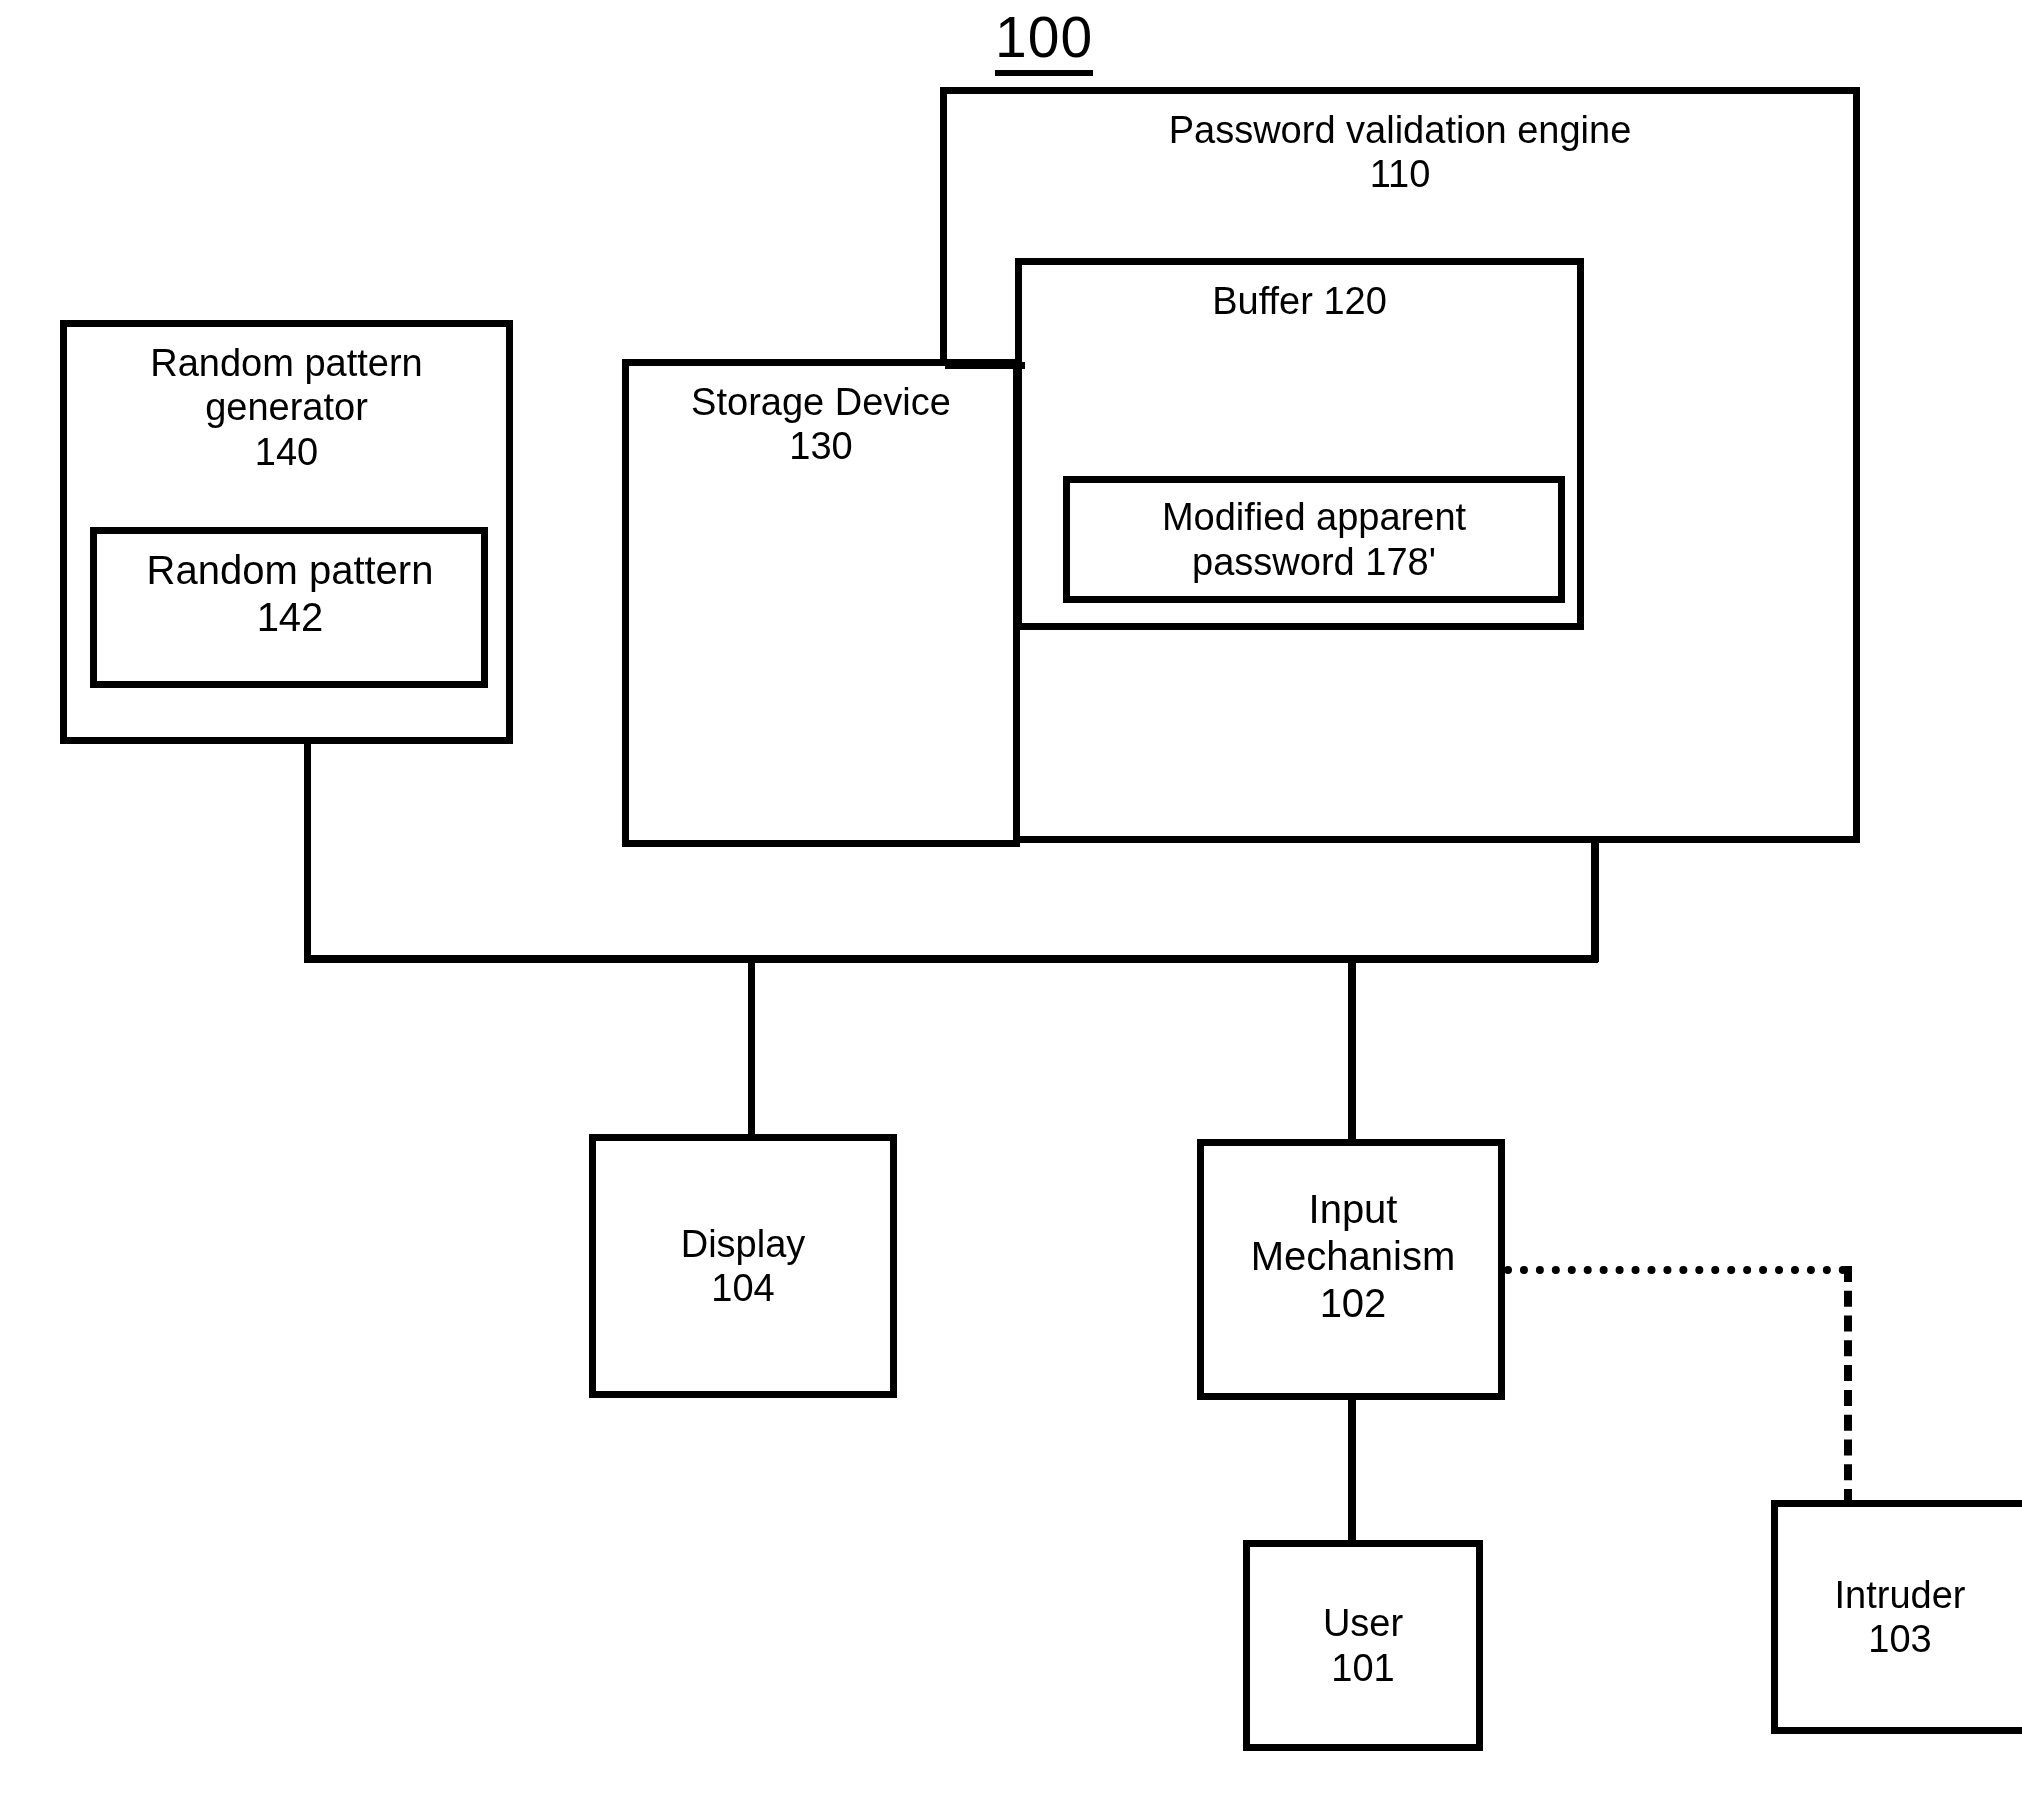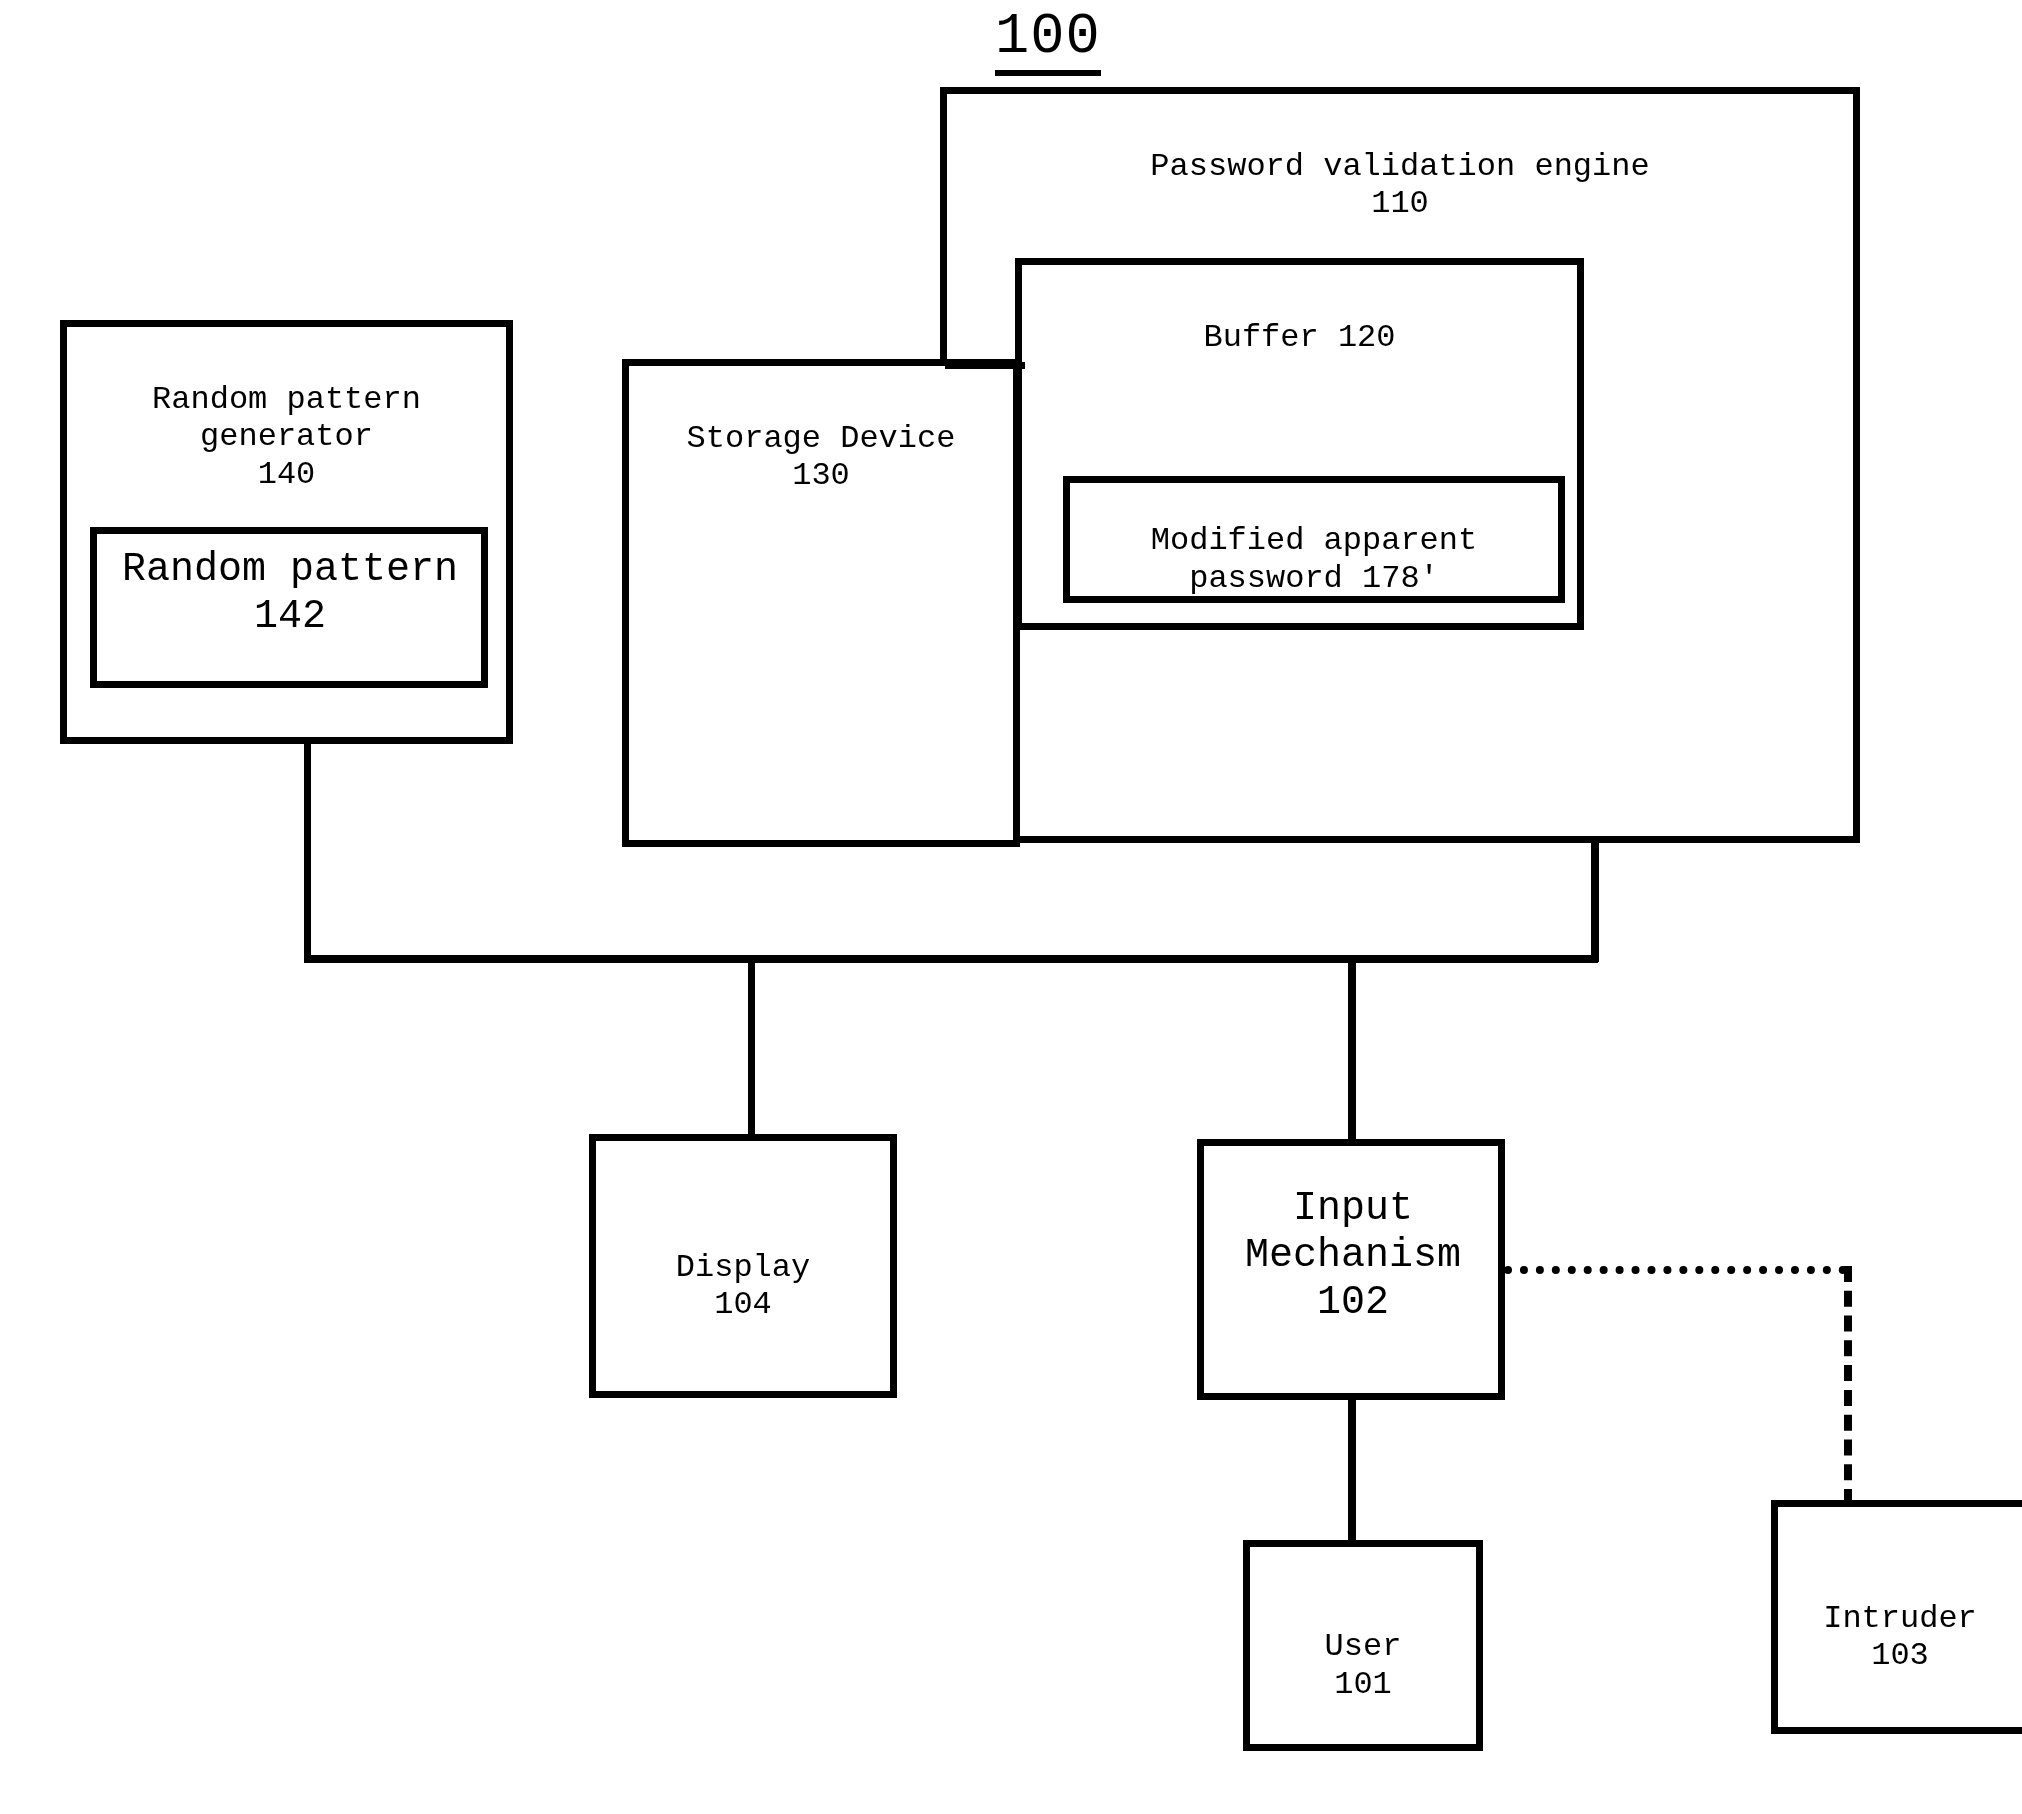--- a/index.html
+++ b/index.html
@@ -5,21 +5,21 @@
   html, body {
     margin: 0;
     padding: 0;
     background: #ffffff;
   }
   #canvas {
     position: relative;
     width: 2023px;
     height: 1815px;
     background: #ffffff;
-    font-family: Liberation Mono, monospace;
+    font-family: Liberation Sans, sans-serif;
     color: #000000;
     overflow: hidden;
   }
 
   
   .fig-title {
     position: absolute;
     left: 995px;
     top: 8px;
     font-size: 57px;
@@ -35,25 +35,24 @@
     position: absolute;
     box-sizing: border-box;
     border: 7px solid #000;
     background: #ffffff;
     display: flex;
     align-items: center;
     justify-content: center;
     text-align: center;
   }
   .box-label {
-    font-size: 32px;
+    font-size: 38px;
     line-height: 1.17;
     white-space: pre-line;
     padding: 0 2px;
-    margin-top: 40px;
   }
   .box.top-label {
     align-items: flex-start;
   }
   .box.top-label .box-label {
     padding-top: 14px;
   }
 
   
   .hline {

